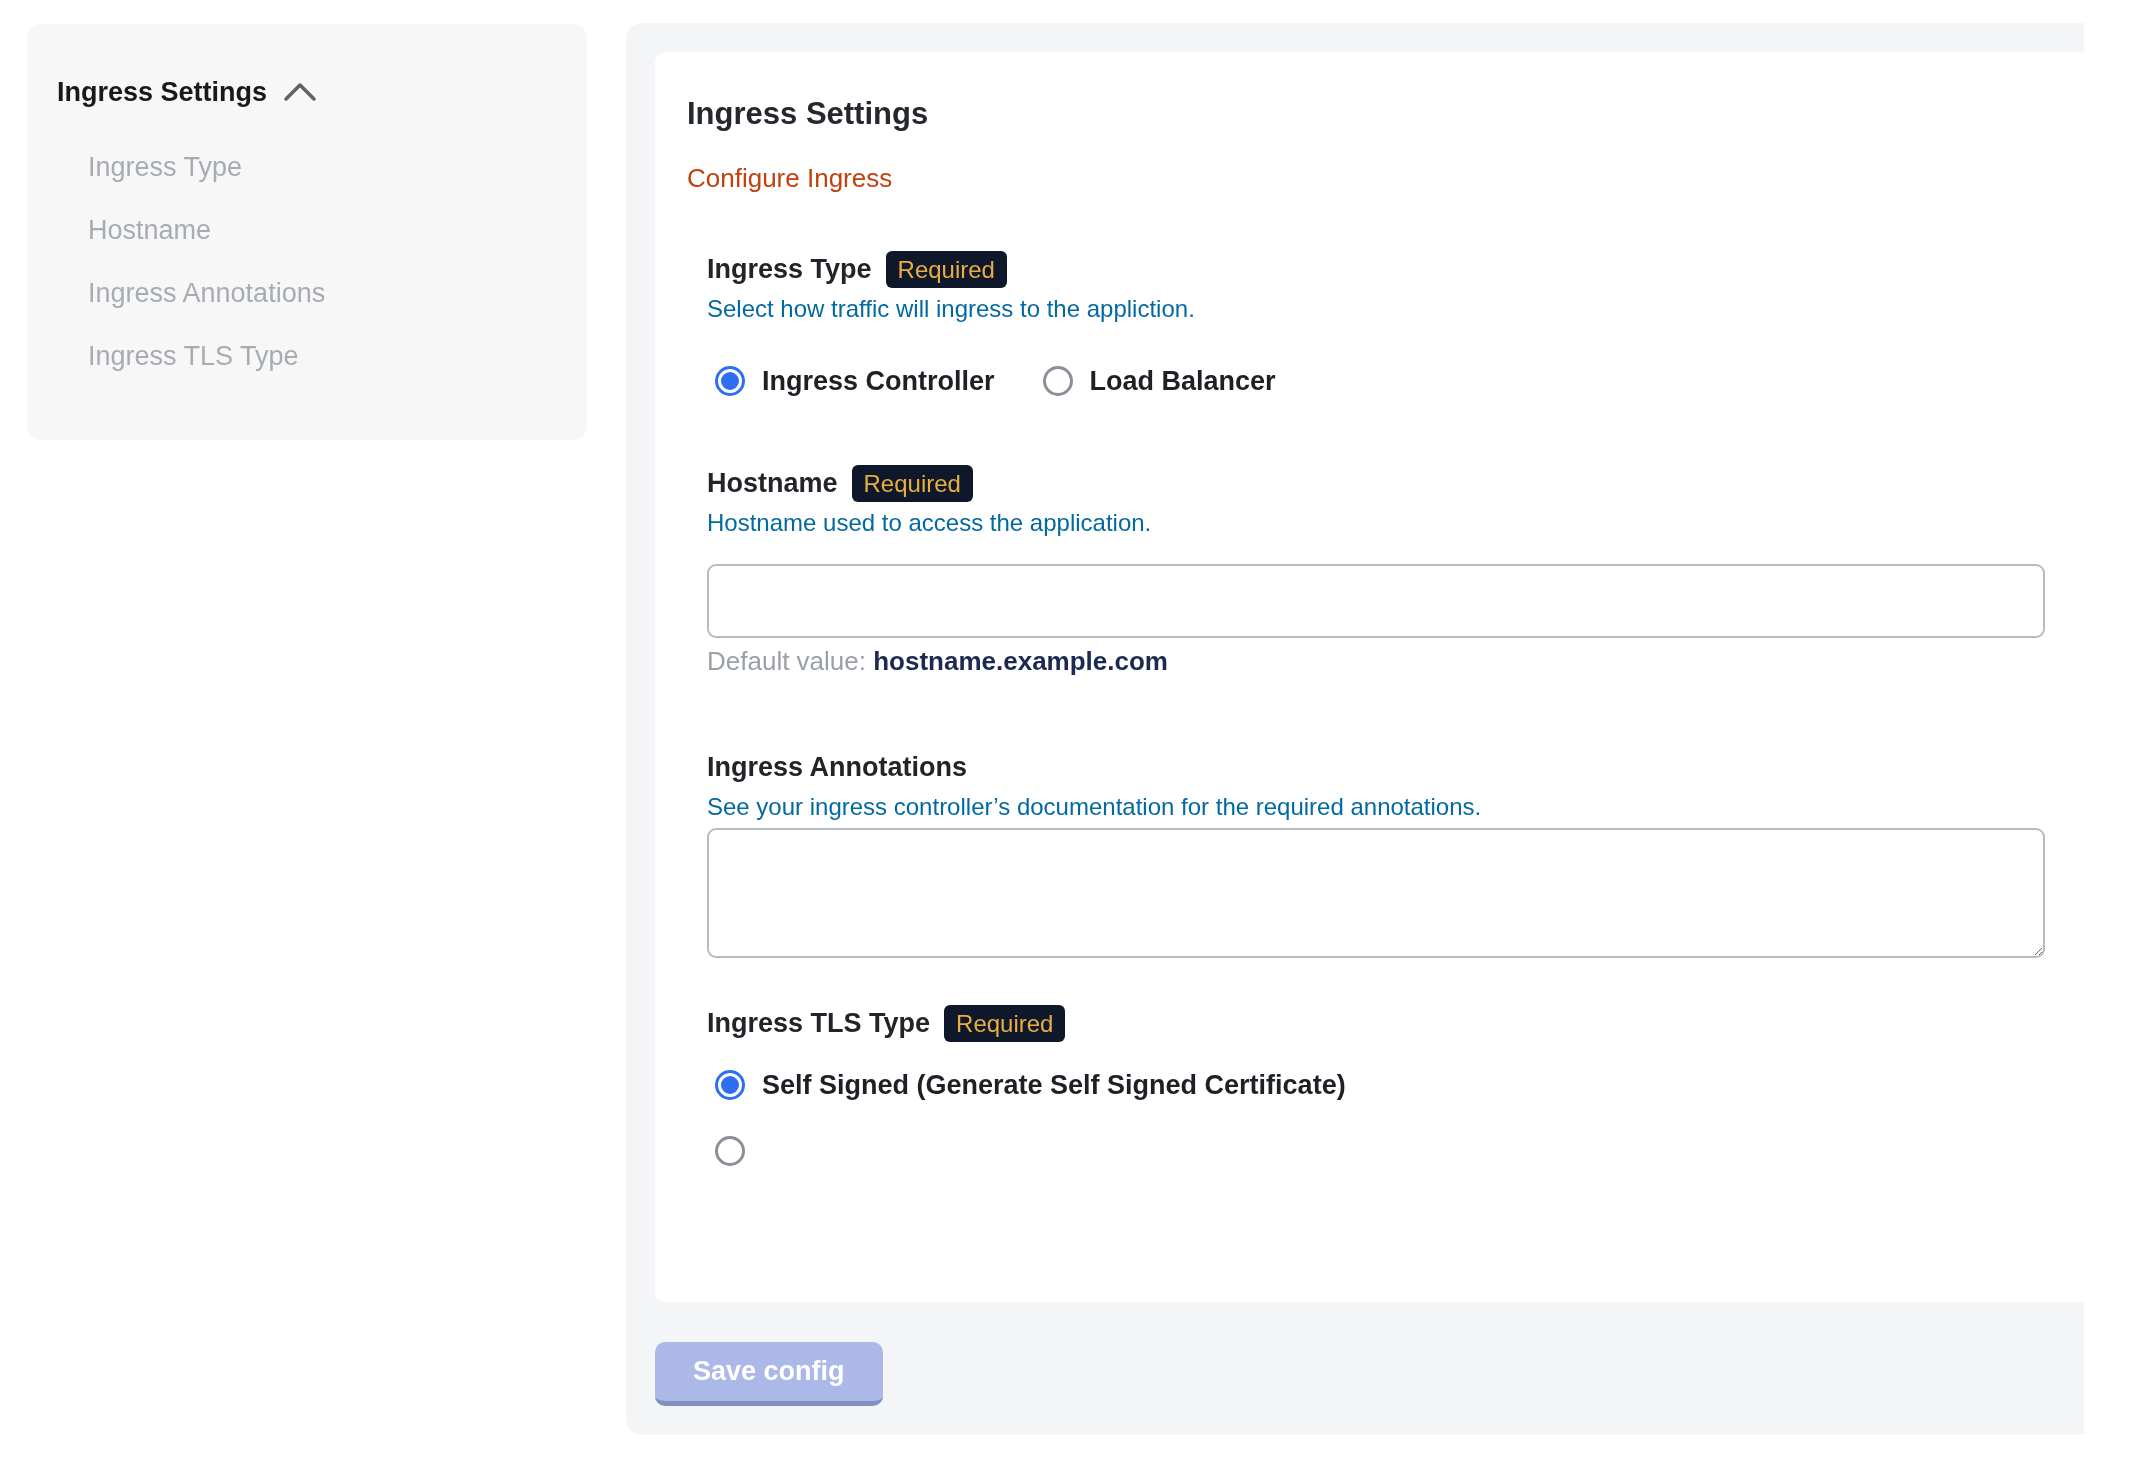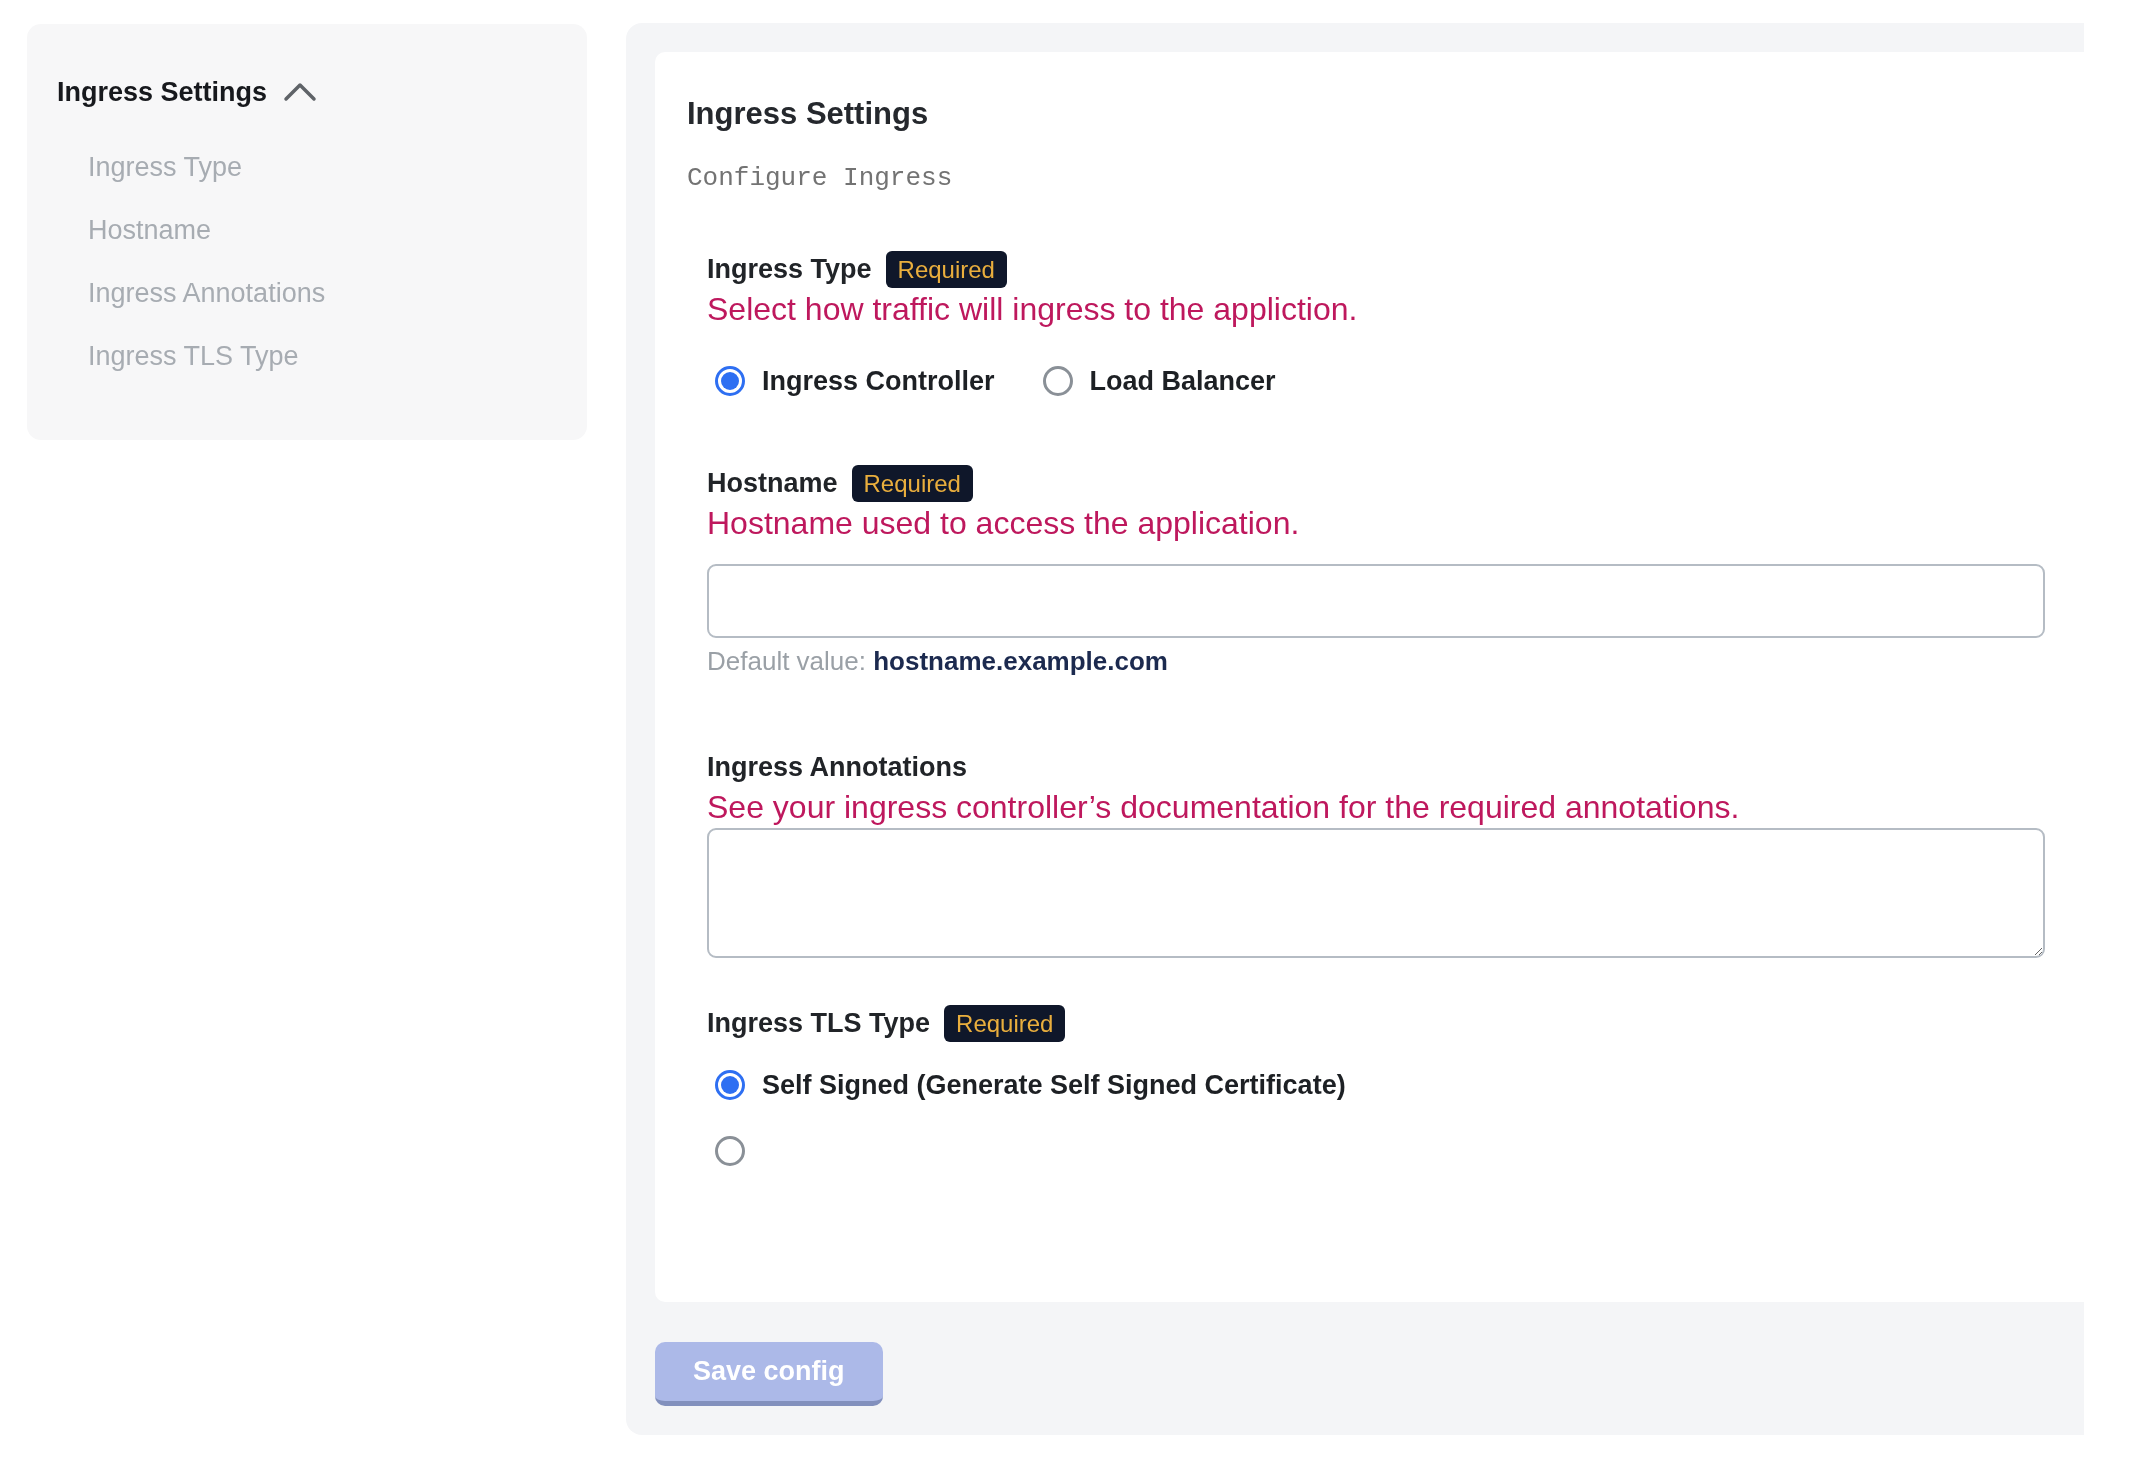--- a/index.html
+++ b/index.html
@@ -72,22 +72,21 @@
   .card-title {
     font-size: 31px;
     font-weight: 700;
     line-height: 34px;
     color: #25282d;
   }
   .card-subtitle {
     margin-top: 32px;
     font-size: 26px;
     line-height: 30px;
-    color: #737373;
-    font-family: Liberation Mono, monospace;
+    color: #c2410c;
   }
   .sections { margin: 57px 0 0 20px; }
 
   .label-row {
     display: flex;
     align-items: center;
     gap: 14px;
     min-height: 38px;
   }
   .field-label {
@@ -99,23 +98,23 @@
   .required-badge {
     background: #0f172a;
     color: #e9ae3d;
     font-size: 24px;
     line-height: 27px;
     padding: 5px 12px;
     border-radius: 6px;
   }
   .helper {
     margin-top: 6px;
-    font-size: 32px;
+    font-size: 24px;
     line-height: 30px;
-    color: #be185d;
+    color: #0369a1;
   }
 
   .radio-row {
     display: flex;
     align-items: center;
     gap: 48px;
     margin: 40px 0 0 8px;
   }
   .radio-stack {
     display: flex;

